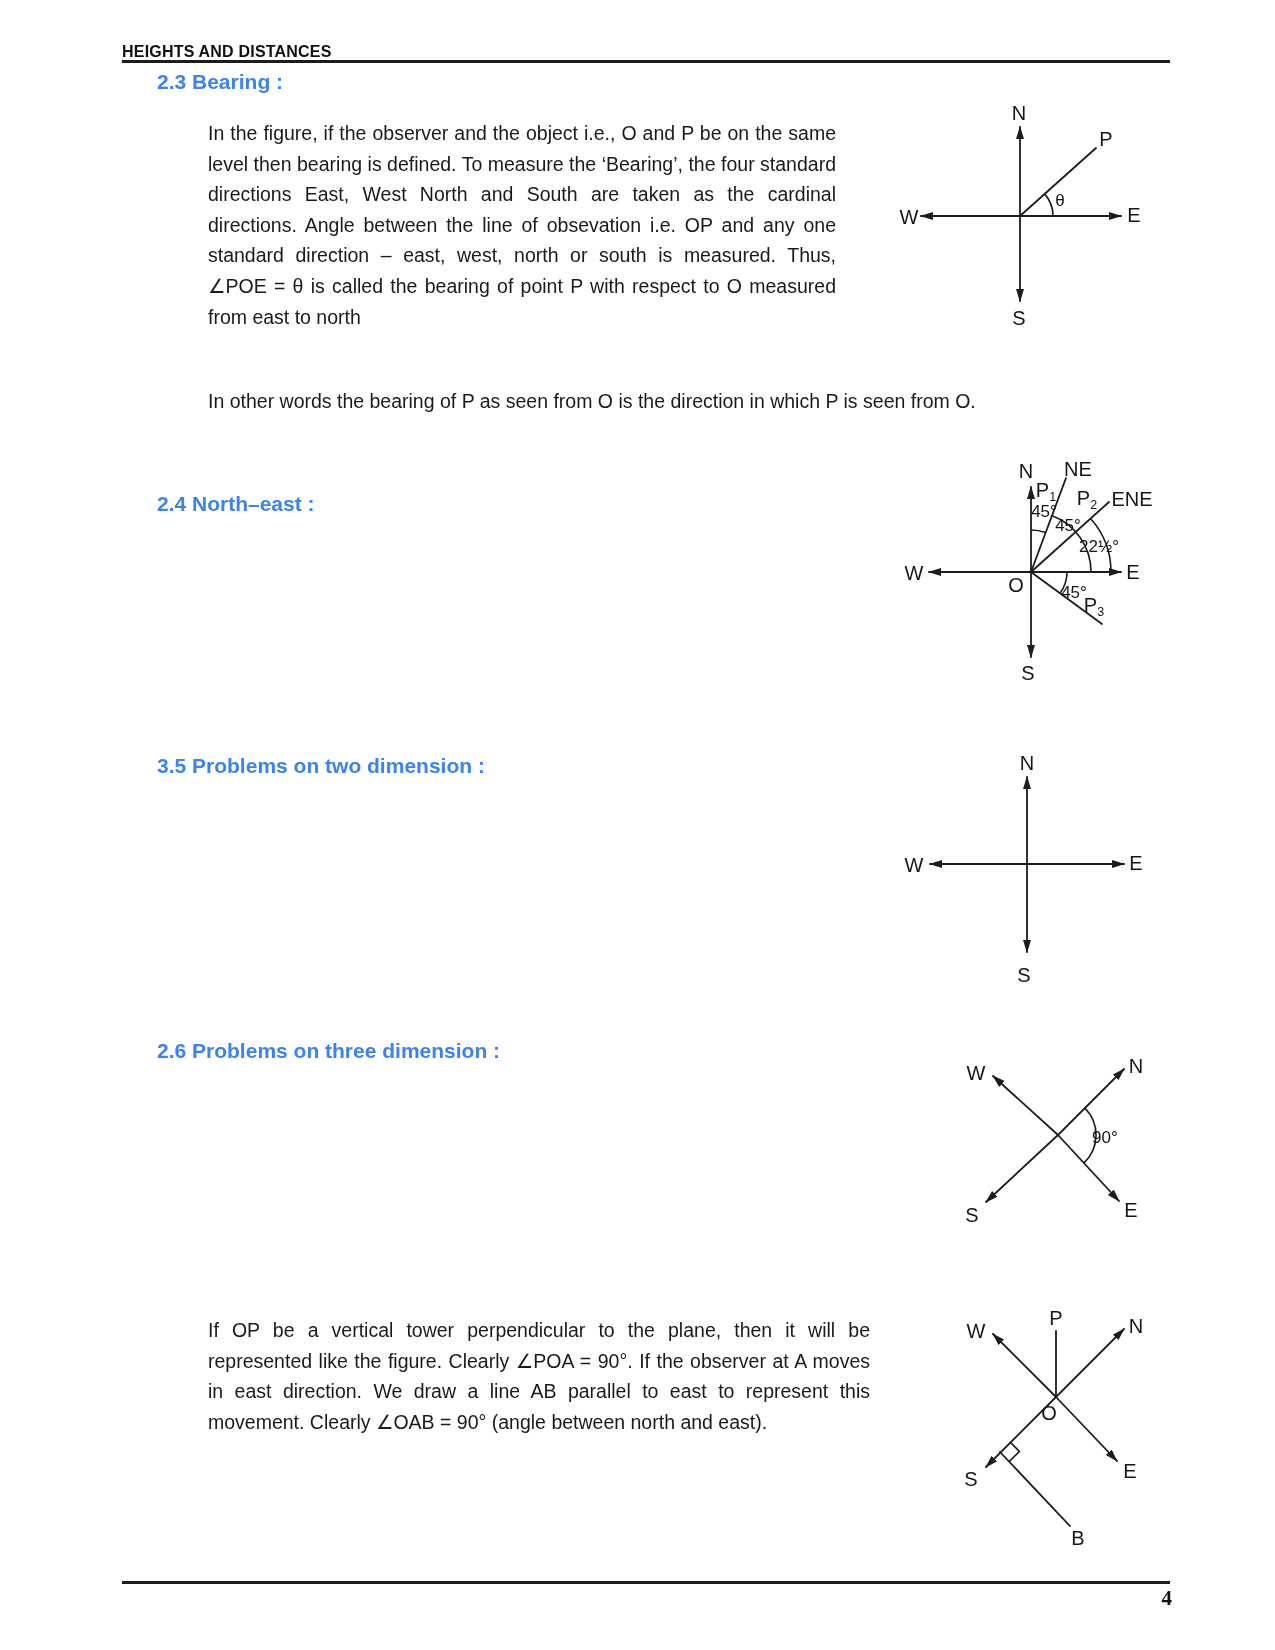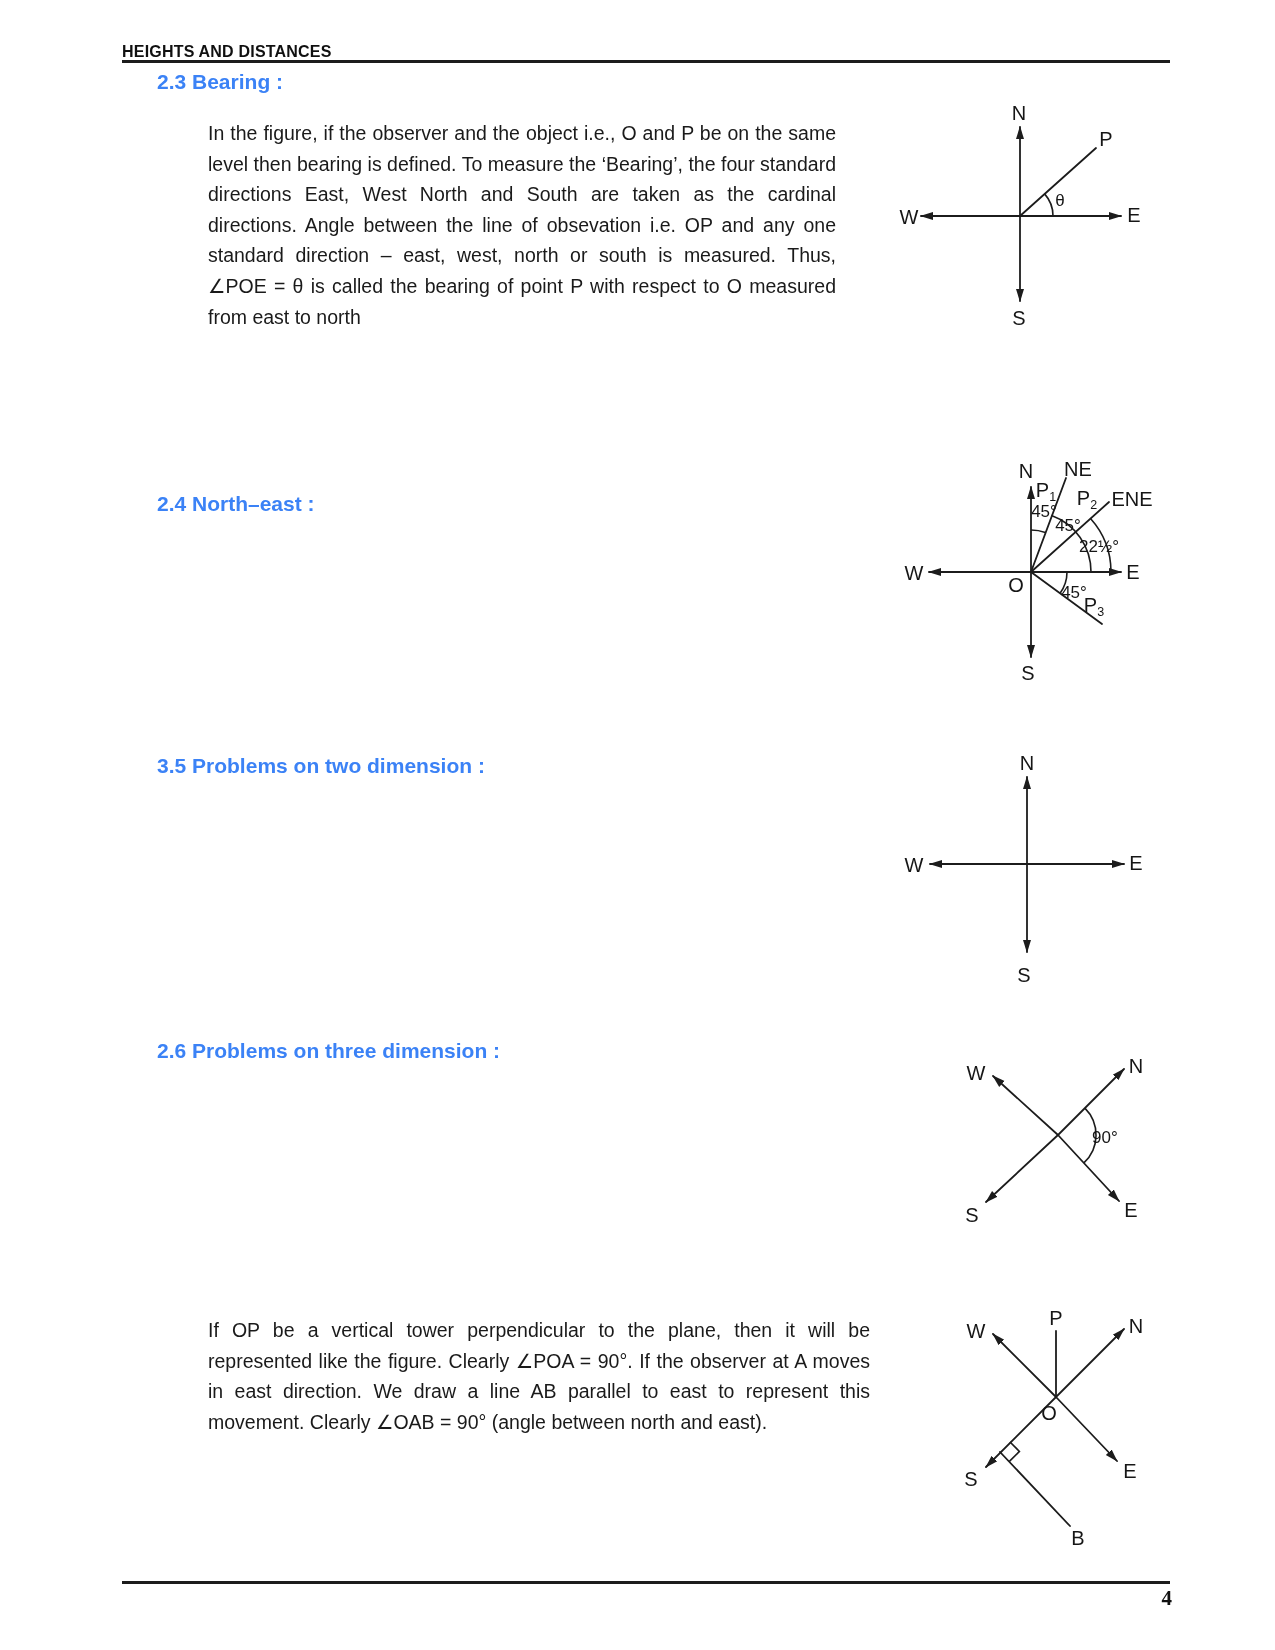--- a/index.html
+++ b/index.html
@@ -43,20 +43,21 @@
 </head>
 <body>
 
 <div class="page">
 
   <div class="doc-header">HEIGHTS AND DISTANCES</div>
   <div class="rule hdr"></div>
 
   <div class="h" style="top:70px">2.3 Bearing :</div>
   <p class="p" style="top:110px; width:628px">In the figure, if the observer and the object i.e., O and P be on the same level then bearing is defined. To measure the ‘Bearing’, the four standard directions East, West North and South are taken as the cardinal directions. Angle between the line of obsevation i.e. OP and any one standard direction – east, west, north or south is measured. Thus, ∠POE = θ is called the bearing of point P with respect to O measured from east to north</p>
+  <p class="p single" style="top:378px; width:930px">In other words the bearing of P as seen from O is the direction in which P is seen from O.</p>
 
   <svg class="fig" style="left:845px; top:95px" width="310" height="240" viewBox="845 95 310 240">
     <defs>
       <marker id="ah1" markerWidth="14" markerHeight="10" refX="12" refY="5" orient="auto" markerUnits="userSpaceOnUse">
         <path d="M0,1 L13,5 L0,9 Z" fill="#1c1c1c" stroke="none"></path>
       </marker>
     </defs>
     <line class="ln" x1="1020" y1="216" x2="1020" y2="127" marker-end="url(#ah1)"></line>
     <line class="ln" x1="1020" y1="216" x2="1020" y2="301" marker-end="url(#ah1)"></line>
     <line class="ln" x1="1020" y1="216" x2="921" y2="216" marker-end="url(#ah1)"></line>

